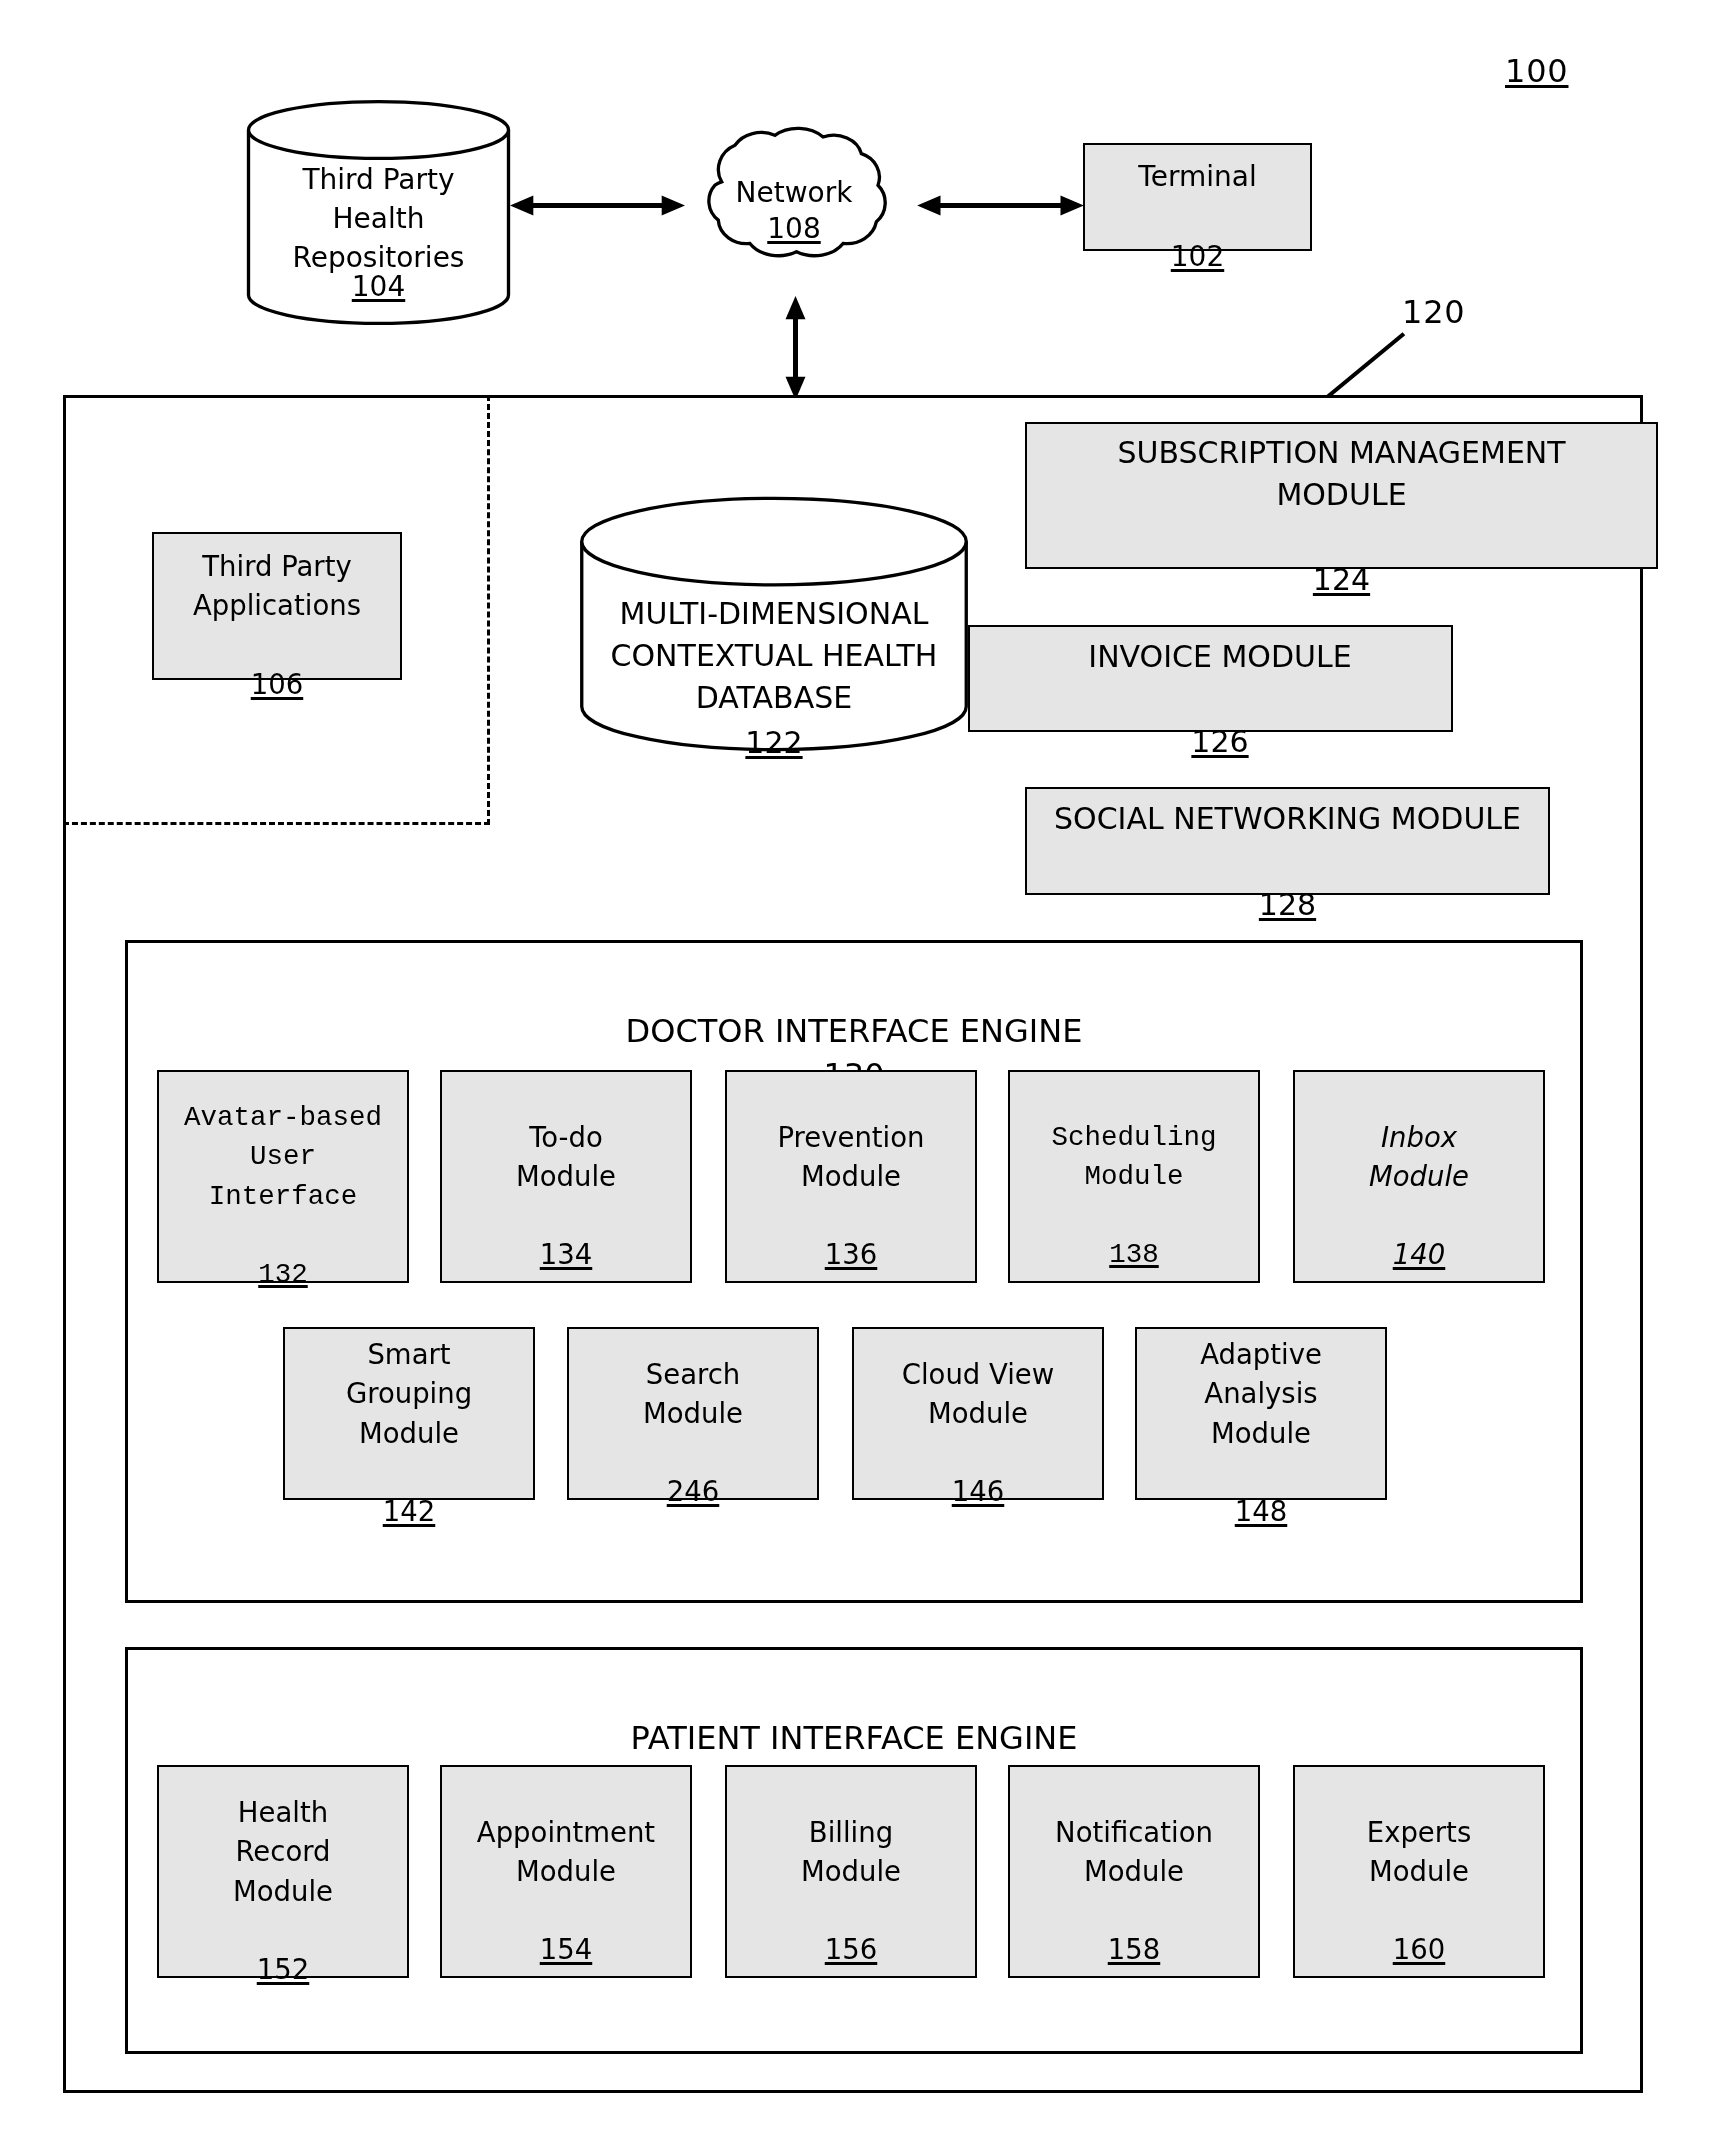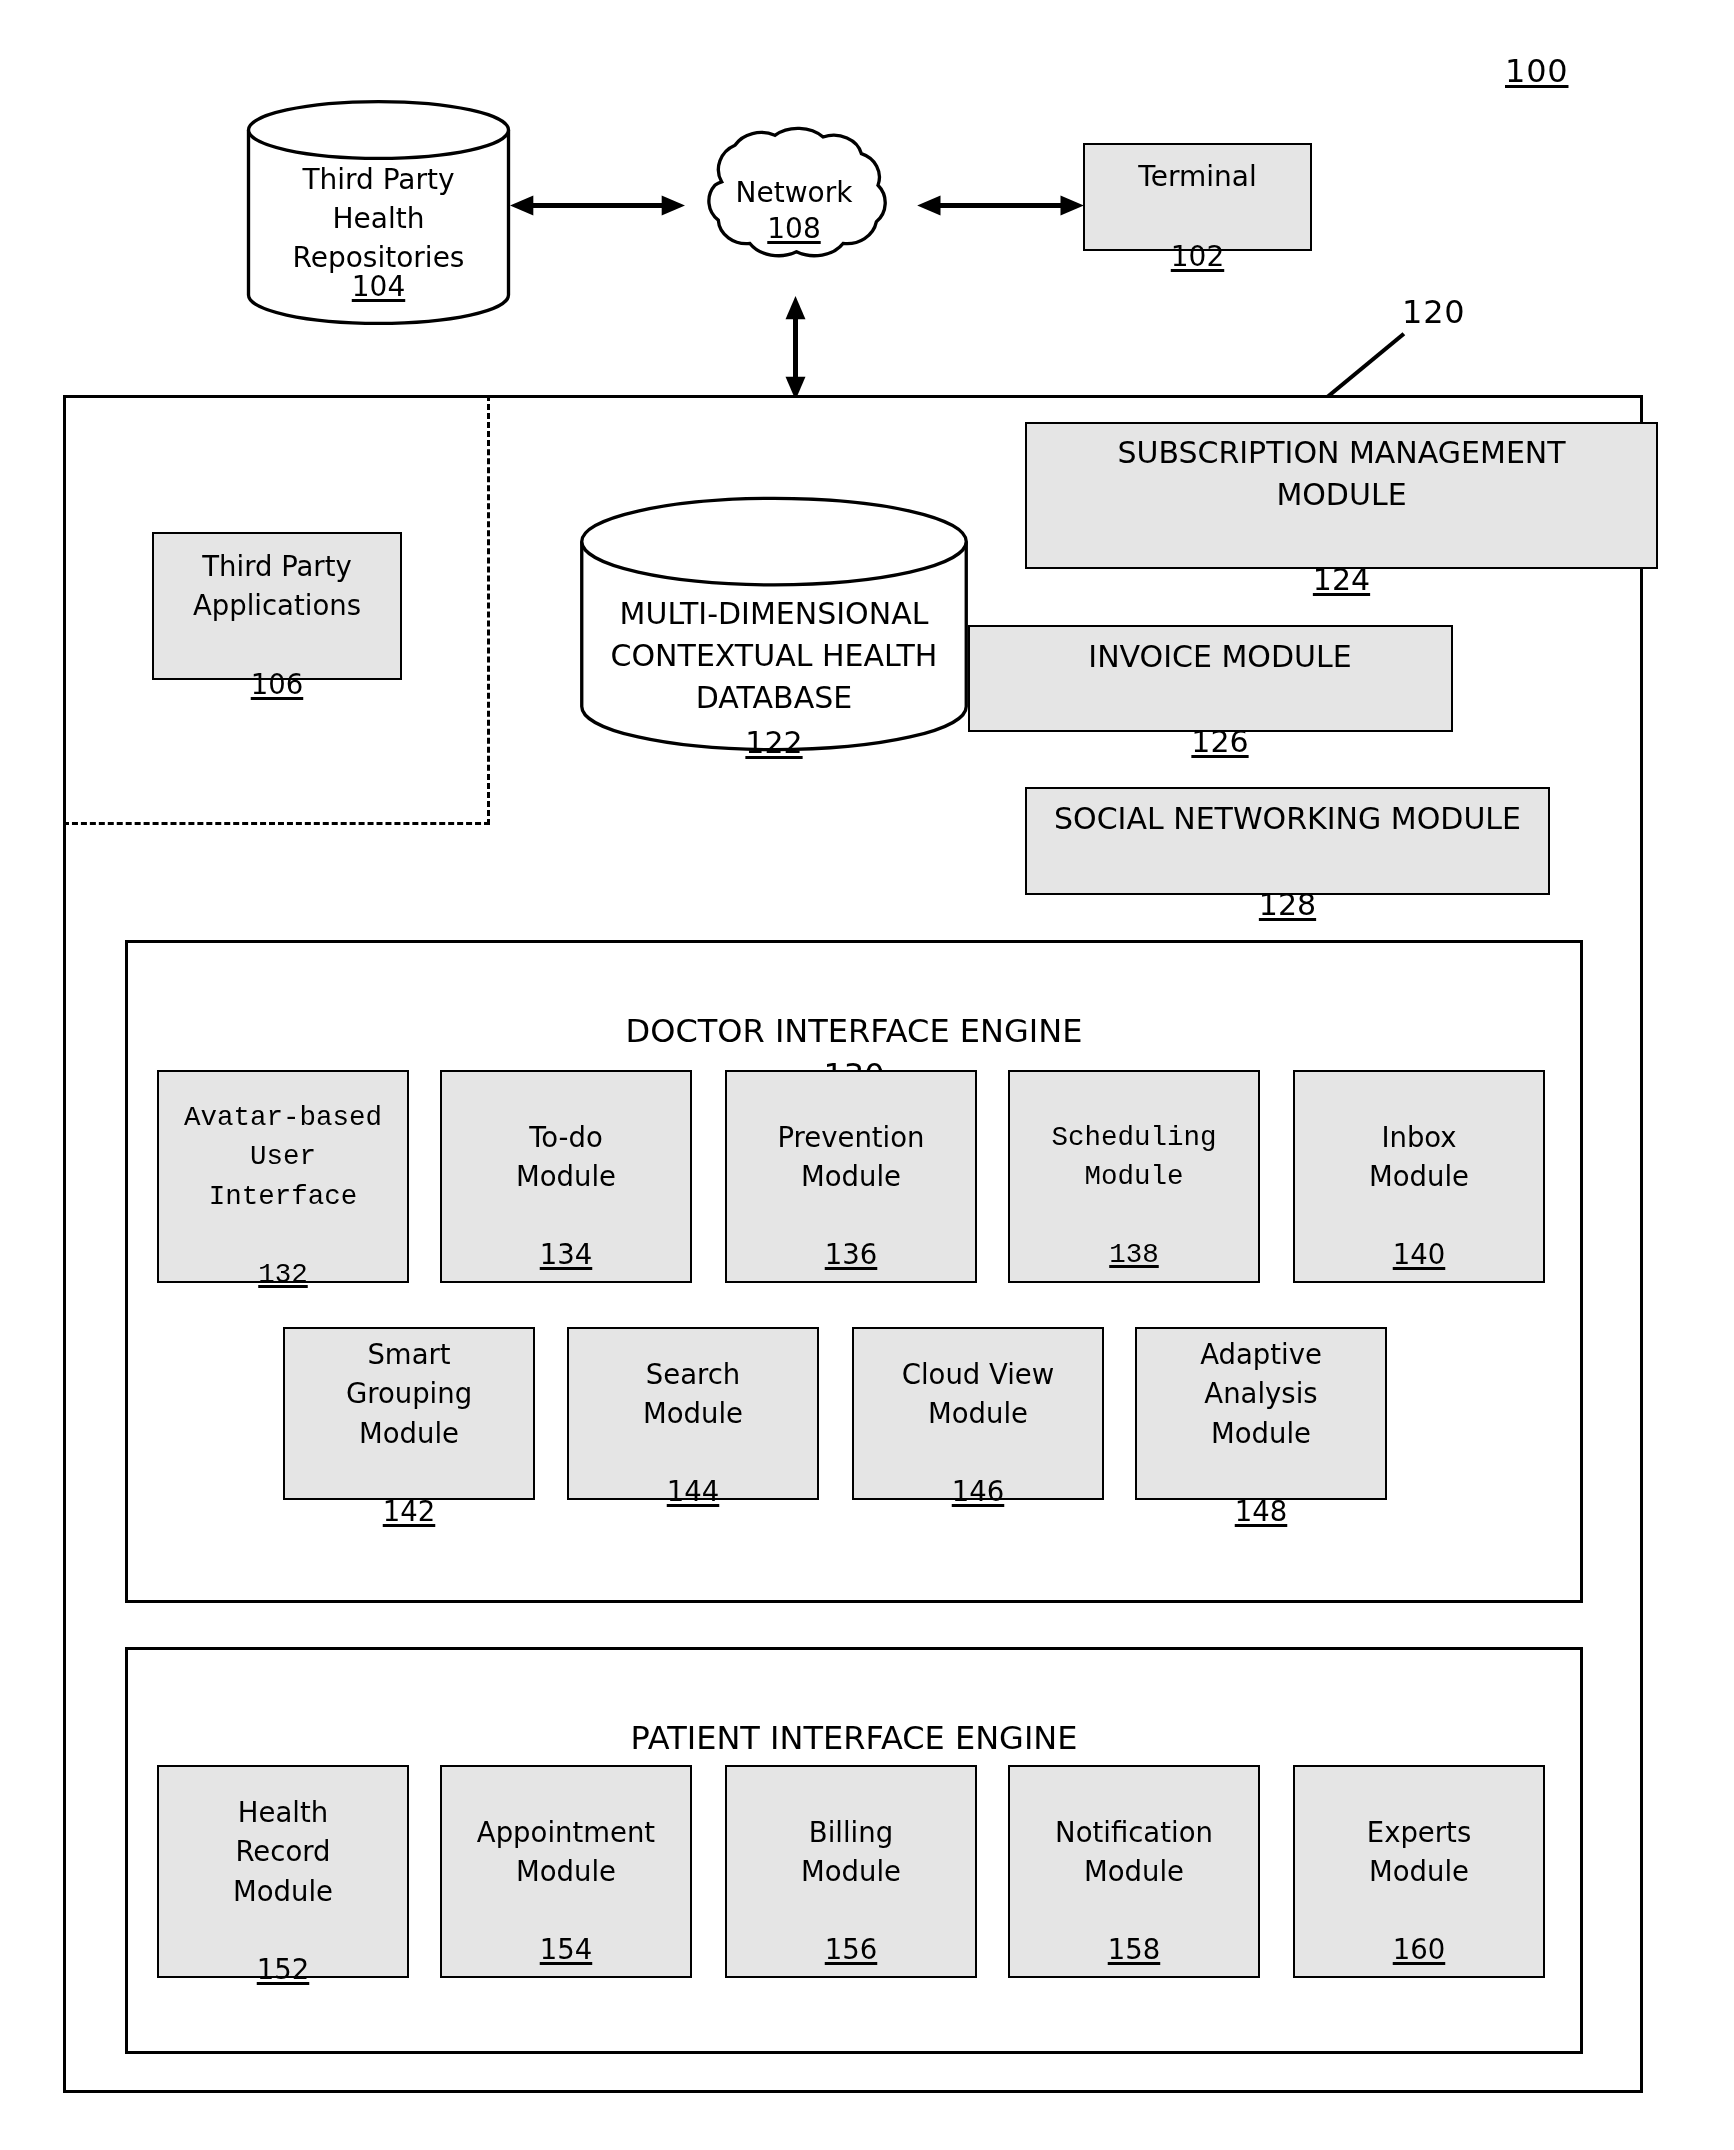--- a/index.html
+++ b/index.html
@@ -264,42 +264,42 @@
   </div>
 
   <div class="box" style="left:1008px; top:1070px; width:252px; height:213px;font-family:Liberation Mono, monospace;">
     <div class="box-label fs-33">
       <span>Scheduling
 Module</span><br>
       <span class="ref">138</span>
     </div>
   </div>
 
-  <div class="box" style="left:1293px; top:1070px; width:252px; height:213px;">
+  <div class="box" style="left:1293px; top:1070px; width:252px; height:213px;font-style:italic;">
     <div class="box-label fs-33">
       <span>Inbox
 Module</span><br>
       <span class="ref">140</span>
     </div>
   </div>
 
   <div class="box" style="left:283px; top:1327px; width:252px; height:173px;">
     <div class="box-label fs-33">
       <span>Smart
 Grouping
 Module</span><br>
       <span class="ref">142</span>
     </div>
   </div>
 
   <div class="box" style="left:567px; top:1327px; width:252px; height:173px;">
     <div class="box-label fs-33">
       <span>Search
 Module</span><br>
-      <span class="ref">144</span>
+      <span class="ref">246</span>
     </div>
   </div>
 
   <div class="box" style="left:852px; top:1327px; width:252px; height:173px;">
     <div class="box-label fs-33">
       <span>Cloud View
 Module</span><br>
       <span class="ref">146</span>
     </div>
   </div>

